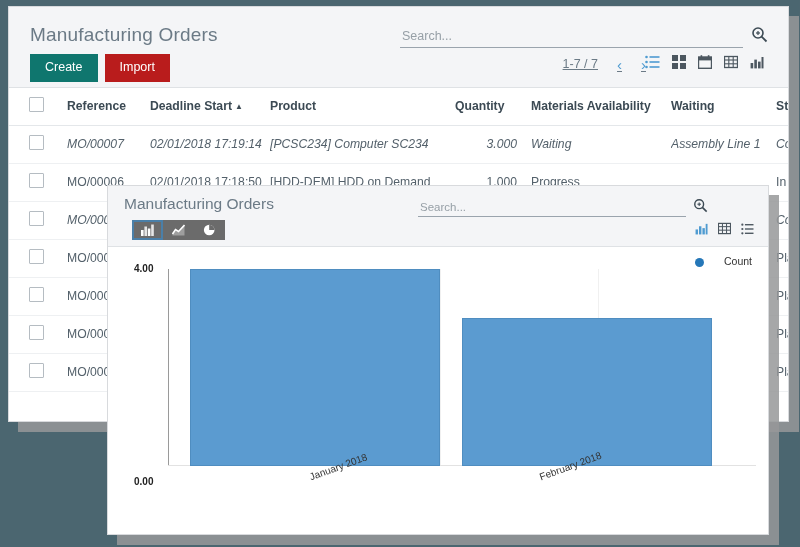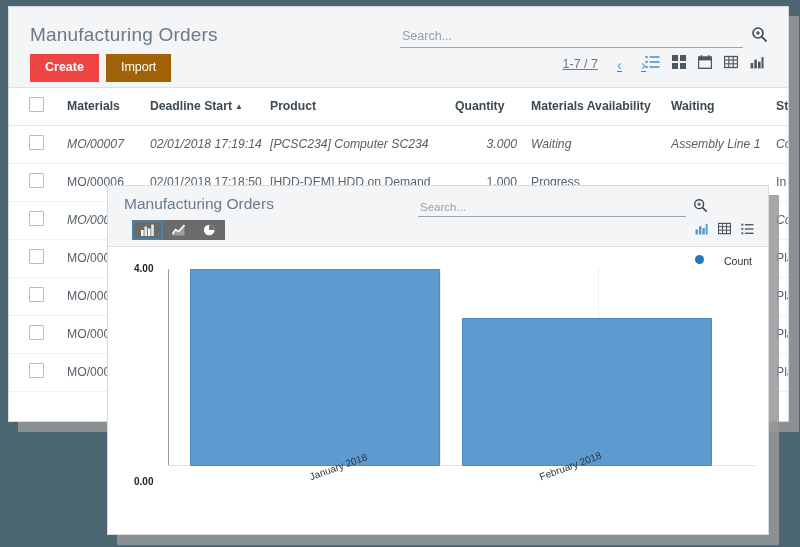--- a/index.html
+++ b/index.html
@@ -28,22 +28,22 @@
   }
   .page-title{
     font-size:19px;color:#6b7a86;font-weight:400;
     position:absolute;left:21px;top:17px;letter-spacing:.2px;
   }
   .btn-row{position:absolute;left:21px;top:47px;display:flex;}
   .btn{
     font-size:12.5px;border:none;color:#fff;
     padding:7px 15px 8px 15px;cursor:pointer;line-height:1;
   }
-  .btn-create{background:#ef4444;font-weight:bold;}
-  .btn-import{background:#a16207;margin-left:7px;}
+  .btn-create{background:#0f766e;}
+  .btn-import{background:#b91c1c;margin-left:7px;}
 
   .search-wrap{
     position:absolute;left:391px;top:19px;width:368px;
     display:flex;align-items:flex-end;
   }
   .search-input{
     flex:1;border:none;border-bottom:1px solid #9aa4ad;background:transparent;
     font-size:12.5px;color:#8a9299;padding:0 0 4px 2px;outline:none;
     font-family:"Liberation Sans", sans-serif;
   }
@@ -114,21 +114,21 @@
     flex:1;border:none;border-bottom:1px solid #9aa4ad;background:transparent;
     font-size:11.5px;color:#8a9299;padding:0 0 3px 2px;outline:none;
     font-family:"Liberation Sans", sans-serif;
   }
   .g-search input::placeholder{color:#97a0a7;}
   .g-viewicons{position:absolute;right:14px;top:36px;display:flex;gap:10px;align-items:center;}
 
   .chart-area{position:relative;width:100%;height:287px;background:#fff;}
   .legend{
     position:absolute;right:16px;top:8px;font-size:10.5px;color:#333;
-    display:flex;align-items:flex-start;gap:20px;
+    display:flex;align-items:flex-end;gap:20px;
   }
   .legend .dot{width:9px;height:9px;border-radius:50%;background:#2577b8;display:inline-block;}
   .y-axis{
     position:absolute;left:60px;top:22px;width:1px;height:196px;background:#9a9a9a;
   }
   .ylab{position:absolute;font-size:10px;font-weight:bold;color:#222;}
   .ylab-top{left:26px;top:16px;}
   .ylab-bot{left:26px;top:229px;}
   .baseline{position:absolute;left:60px;top:218px;width:588px;height:1px;background:#e2e2e2;}
   .bar{position:absolute;background:#5b9bd0;border:1px solid #4f8dc0;box-sizing:border-box;}
@@ -219,21 +219,21 @@
         </span>
       </div>
     </div>
 
     <table class="mo">
       <thead>
         <tr>
           <th class="c-chk">
             <span class="chk"></span>
           </th>
-          <th class="c-ref">Materials</th>
+          <th class="c-ref">Reference</th>
           <th class="c-dead"><span>Deadline Start</span><span class="sortcaret">▲</span></th>
           <th class="c-prod">Product</th>
           <th class="c-qty">Quantity</th>
           <th class="c-mat">Materials Availability</th>
           <th class="c-rout">Waiting</th>
           <th class="c-state">State</th>
         </tr>
       </thead>
       <tbody id="mo-body">
           <tr>

